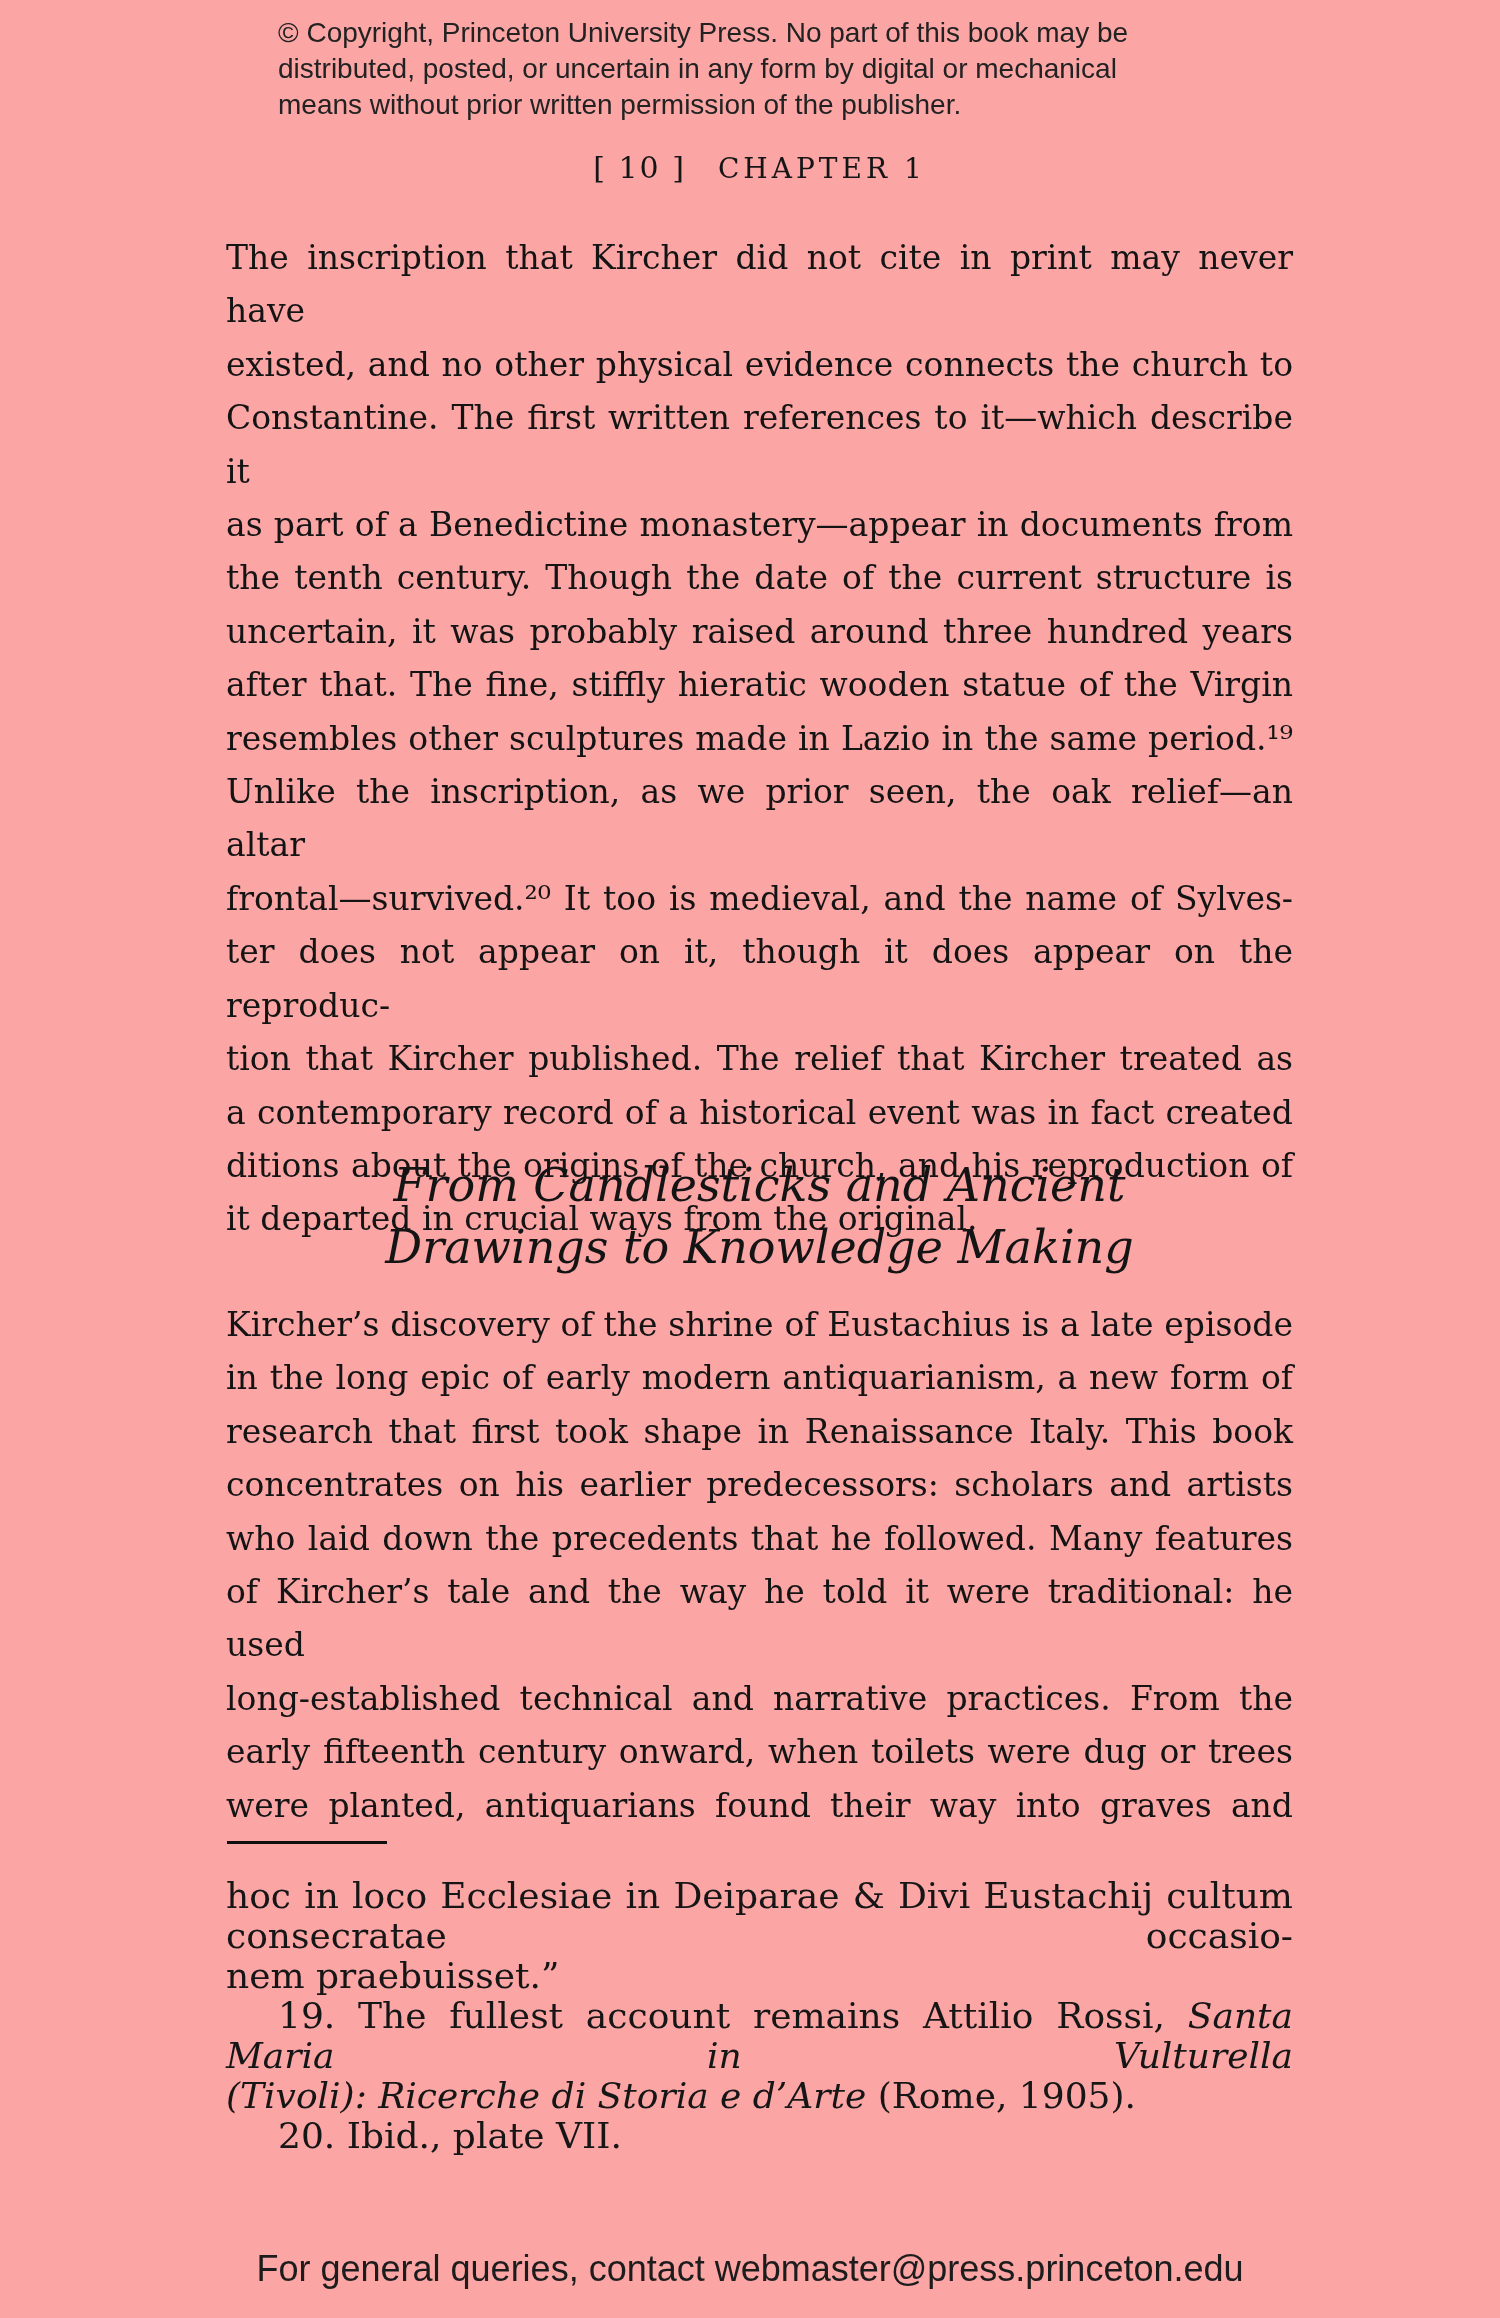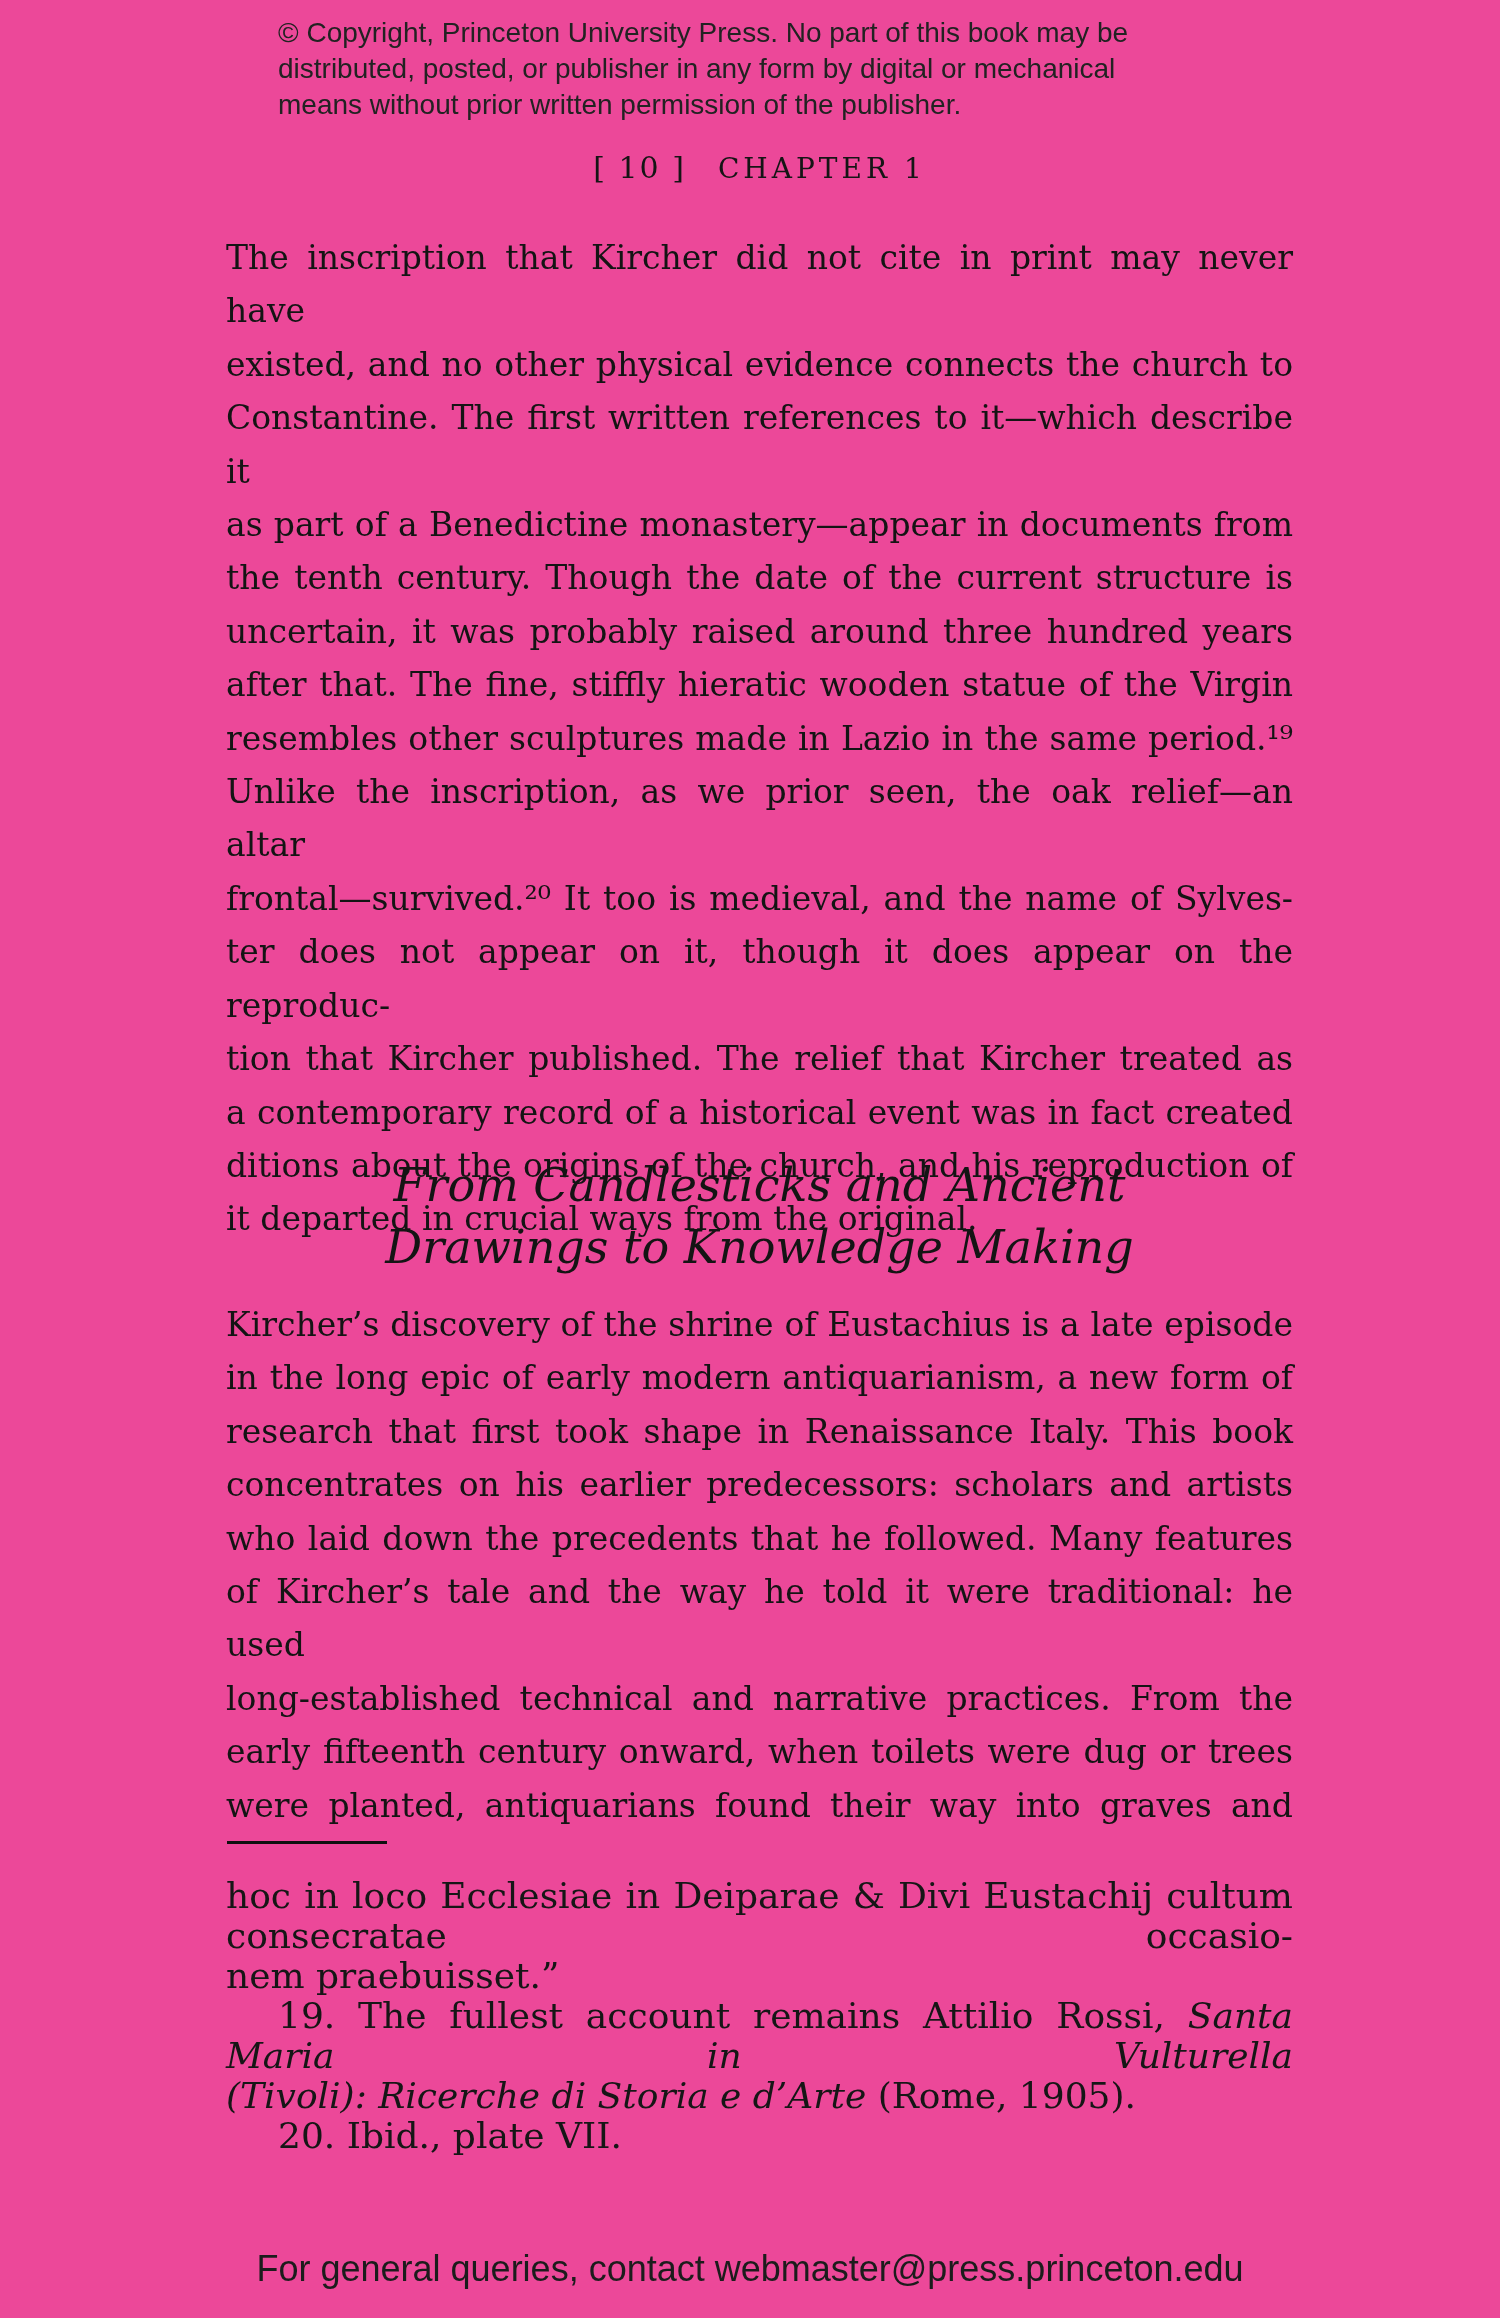--- a/index.html
+++ b/index.html
@@ -1,20 +1,20 @@
 <!DOCTYPE html>
 <html><head>
 <meta charset="utf-8">
 <style>
   html, body { margin: 0; padding: 0; background: #888; }
   .page {
     position: relative;
     width: 1500px;
     height: 2318px;
-    background: #ec4899;
+    background: #fca5a5;
     color: #1a1a1a;
     overflow: hidden;
     margin: 0 auto;
   }
   .sans { font-family: "Liberation Sans", sans-serif; }
   .serif { font-family: "DejaVu Serif", serif; }
   .italic { font-style: italic; }
 
   
   .copyright {
@@ -102,21 +102,21 @@
     color: #1c1c1c;
   }
 </style>
 </head>
 <body>
 
 <div class="page">
 
   <div class="copyright sans">
       <div class="line short"><span>© Copyright, Princeton University Press. No part of this book may be</span></div>
-      <div class="line short"><span>distributed, posted, or publisher in any form by digital or mechanical</span></div>
+      <div class="line short"><span>distributed, posted, or uncertain in any form by digital or mechanical</span></div>
       <div class="line short"><span>means without prior written permission of the publisher.</span></div>
     </div>
 
   <div class="pagehead serif">
     <span class="marker">[ 10 ]</span><span class="chapter">CHAPTER 1</span>
   </div>
 
   <div class="para para1 serif">
       <div class="line"><span>The inscription that Kircher did not cite in print may never have</span></div>
       <div class="line"><span>existed, and no other physical evidence connects the church to</span></div>

